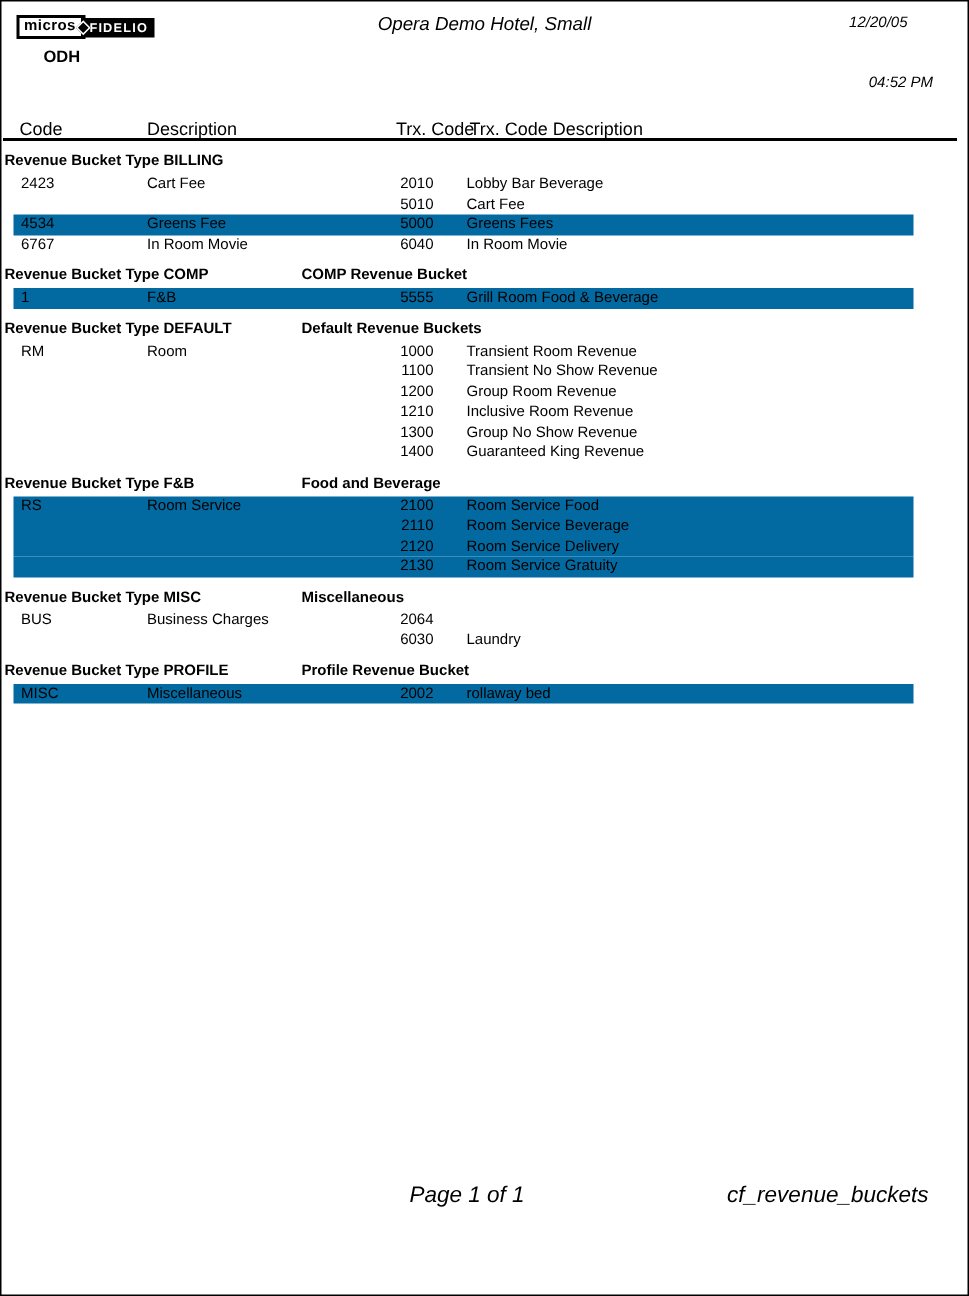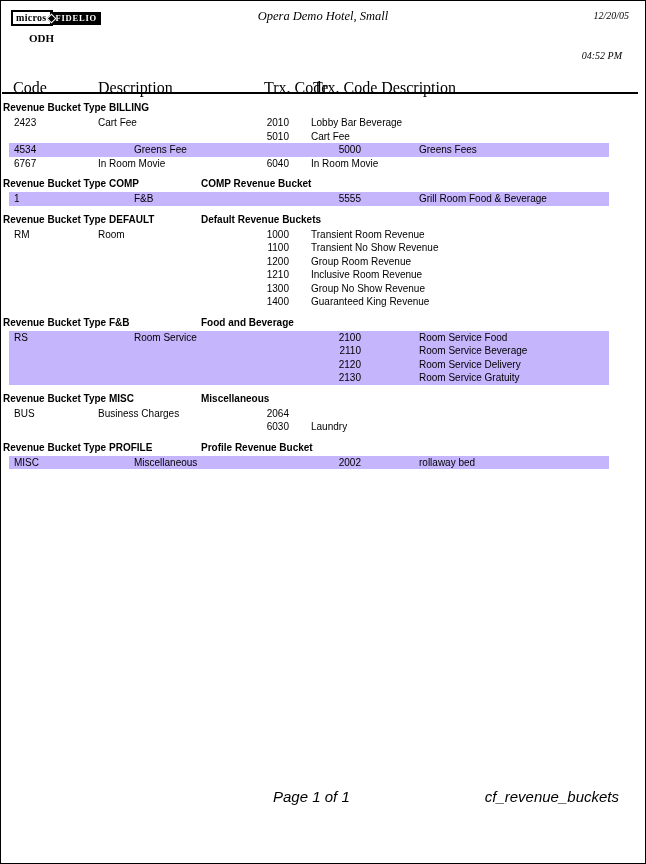--- a/index.html
+++ b/index.html
@@ -9,64 +9,64 @@
     width: 646px;
     height: 864px;
     background: #ffffff;
     border: 1px solid #000000;
     font-family: "Liberation Sans", "DejaVu Sans", sans-serif;
     color: #000000;
     overflow: hidden;
   }
 
   
-  .report-header { position: absolute; top: 0; left: 0; width: 100%; height: 93px; font-family: Liberation Serif, serif; }
+  .report-header { position: absolute; top: 0; left: 0; width: 100%; height: 93px; }
   .logo { position: absolute; left: 10px; top: 9px; display: flex; align-items: center; }
   .logo-micros {
     border: 2px solid #000; background: #fff; color: #000;
     font-size: 10px; font-weight: bold; line-height: 12px;
     padding: 0 4px 0 3px; letter-spacing: 0.3px;
   }
   .logo-diamond {
     width: 7px; height: 7px; background: #000; border: 1px solid #fff;
     transform: rotate(45deg); margin: 0 -5px; position: relative; z-index: 2;
   }
   .logo-fidelio {
     background: #000; color: #fff;
     font-size: 8.5px; font-weight: bold; line-height: 13px;
     padding: 0 4px 0 6px; letter-spacing: 0.8px;
   }
   .property-code { position: absolute; left: 28px; top: 31px; font-size: 11px; font-weight: bold; }
   .hotel-name { position: absolute; left: 0; top: 8px; width: 100%; text-align: center; font-size: 12.5px; font-style: italic; }
-  .report-date { position: absolute; right: 16px; top: 9px; font-size: 10px; font-style: italic; }
+  .report-date { position: absolute; right: 40px; top: 9px; font-size: 10px; font-style: italic; }
   .report-title { position: absolute; left: 0; top: 47px; width: 100%; text-align: center; font-size: 12.5px; font-style: italic; font-weight: bold; }
   .report-time { position: absolute; right: 23px; top: 49px; font-size: 10px; font-style: italic; }
 
-  .column-headers { position: absolute; top: 78px; left: 0; width: 100%; height: 12px; font-size: 16px; }
+  .column-headers { position: absolute; top: 78px; left: 0; width: 100%; height: 12px; font-size: 12px; }
   .column-headers span { position: absolute; white-space: nowrap; }
   .col-h-code { left: 12px; }
   .col-h-desc { left: 97px; }
   .col-h-trx  { left: 263px; }
   .col-h-trxdesc { left: 312px; }
   .header-rule { position: absolute; top: 91px; left: 1px; width: 636px; height: 2px; background: #000; }
 
   
   .report-body { position: absolute; top: 93px; left: 0; width: 100%; font-size: 10px; }
   .report-section { margin-top: 6px; }
   .section-header {
     display: grid; grid-template-columns: 106px 92px 1fr;
     padding-left: 2px; height: 16px; line-height: 16px;
     font-weight: bold; white-space: nowrap;
   }
   .data-row {
     display: grid; grid-template-columns: 84px 113px 78px 1fr;
     margin-left: 8px; width: 600px; height: 13.5px; line-height: 13.5px;
     padding-left: 5px; white-space: nowrap;
   }
-  .data-row.shaded { background: #c4b5fd; gap: 36px; }
+  .data-row.shaded { background: #0369a1; }
   .cell-trx-code { text-align: right; }
   .cell-trx-desc { padding-left: 22px; }
 
   
   .report-footer { position: absolute; top: 787px; left: 0; width: 100%; height: 14px; font-size: 15px; font-style: italic; }
   .page-info { position: absolute; left: 272px; top: 0; }
   .report-file { position: absolute; right: 26px; top: 0; }
 </style>
 </head>
 <body>

